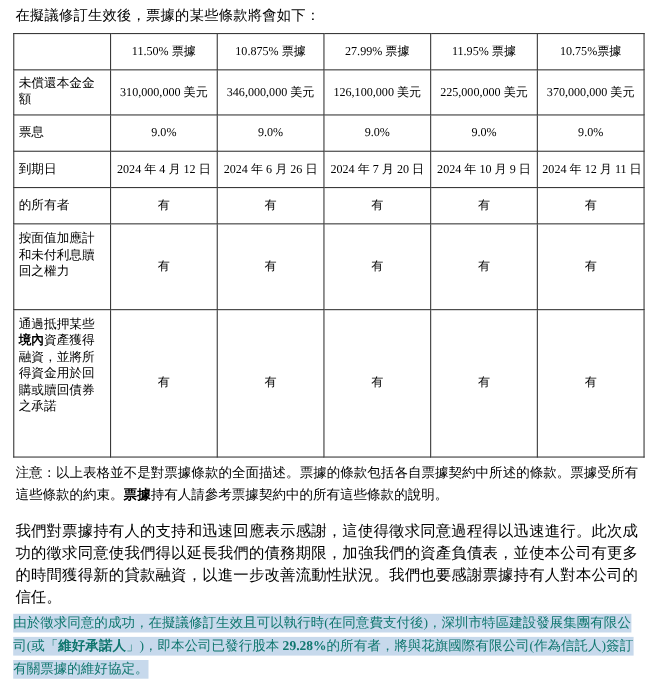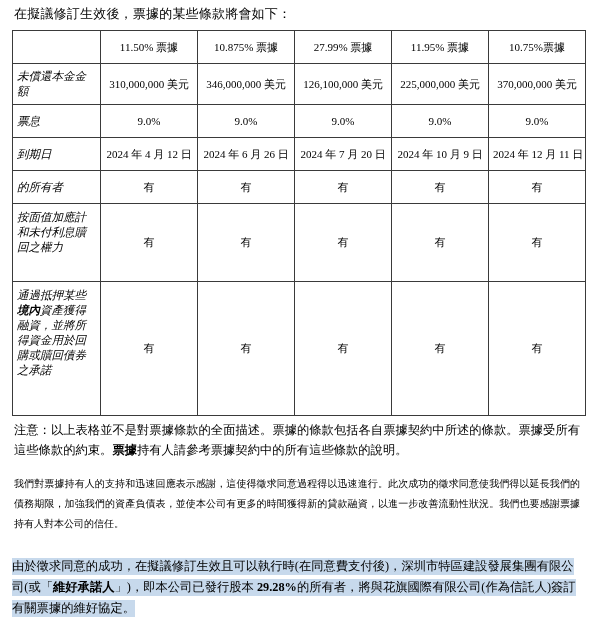--- a/index.html
+++ b/index.html
@@ -58,21 +58,20 @@
     height: 26px;
     font-size: 11px;
   }
   .hdr-blank { border: 1px solid #3a3a3a; }
 
   .rowlabel {
     text-align: left;
     padding-left: 6px;
     font-size: 11.5px;
     line-height: 15.5px;
-    font-style: italic;
   }
   .val {
     text-align: center;
     font-size: 11px;
   }
   .val-num {
     text-align: center;
     font-size: 11px;
     white-space: nowrap;
   }
@@ -97,32 +96,32 @@
     width: 566px;
     font-size: 12.3px;
     line-height: 20px;
     text-align: justify;
   }
   .para {
     position: absolute;
     left: 14px;
     top: 474px;
     width: 566px;
-    font-size: 10px;
+    font-size: 14px;
     line-height: 20px;
     text-align: justify;
   }
   .highlight-block {
     position: absolute;
     left: 12px;
     top: 556px;
     width: 570px;
     font-size: 12.3px;
     line-height: 21px;
-    color: #000000;
+    color: #0f766e;
     text-align: left;
   }
   .highlight-block .hl {
     background: #c7d9ec;
     box-decoration-break: clone;
     -webkit-box-decoration-break: clone;
     padding: 1px 0 2px 0;
   }
   b, .bold { font-weight: bold; }
 </style>

